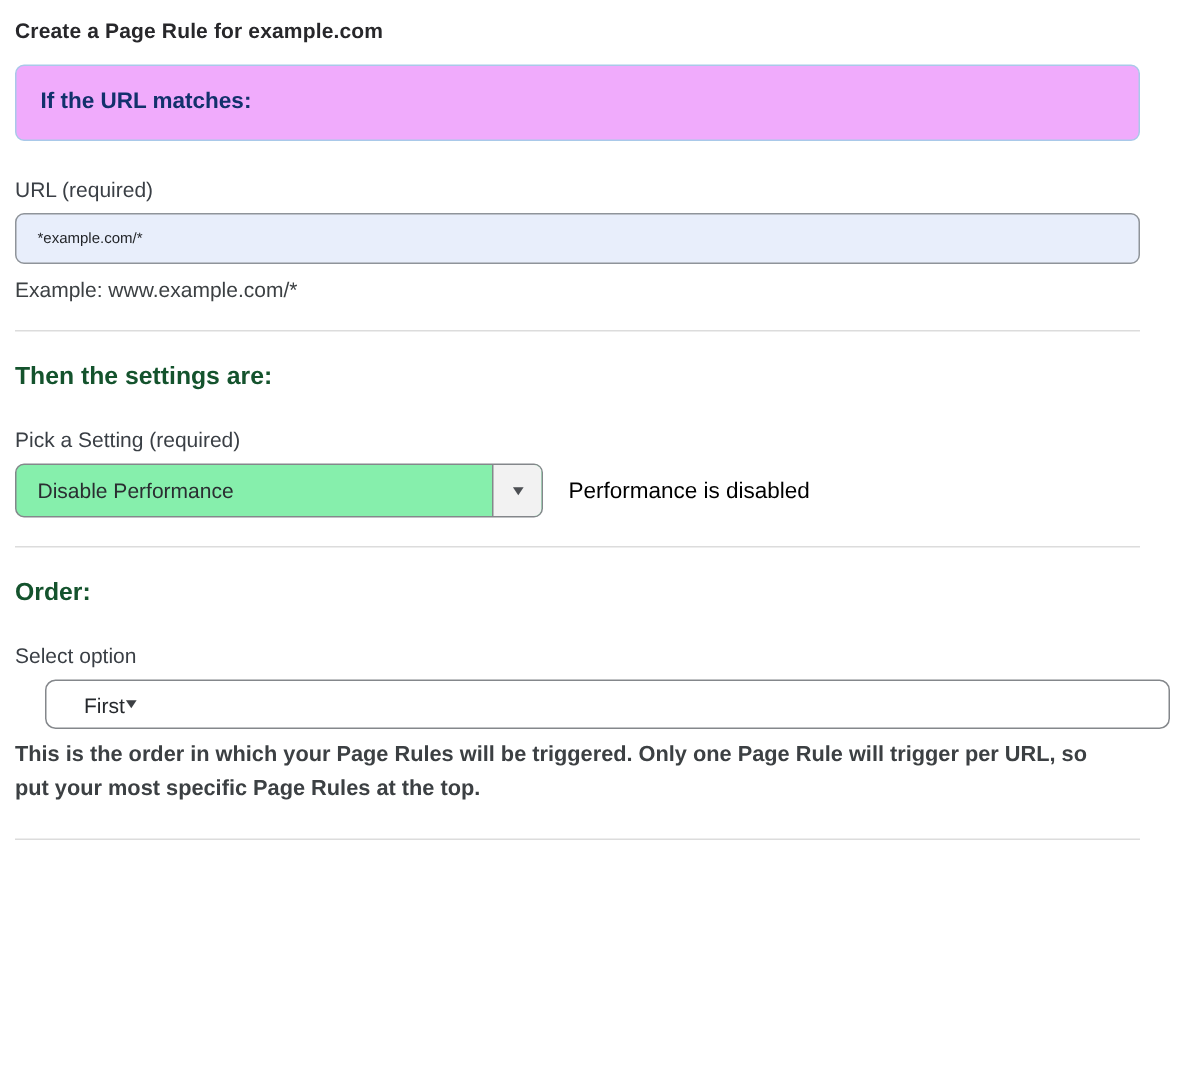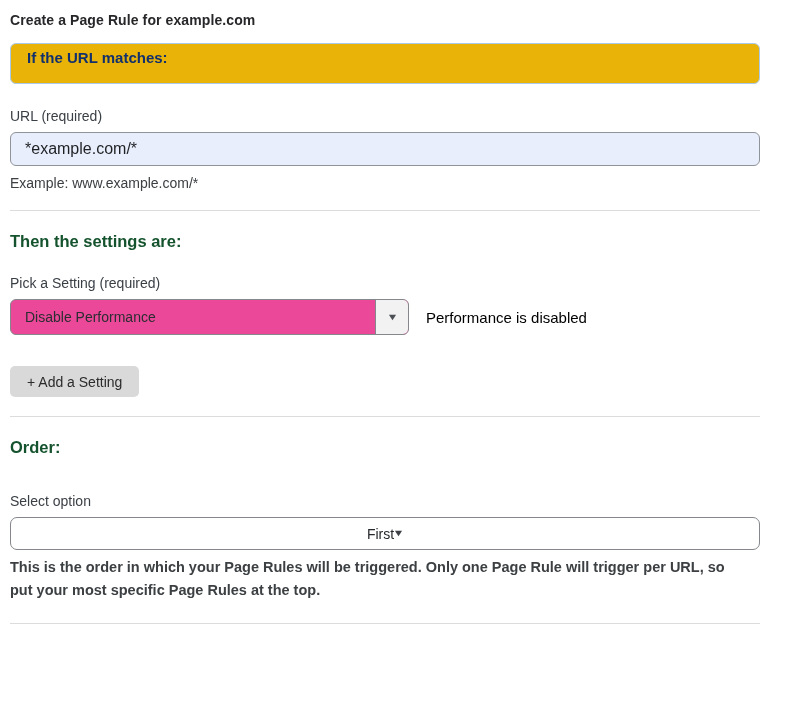--- a/index.html
+++ b/index.html
@@ -16,24 +16,24 @@
   .page-title {
     font-size: 14px;
     font-weight: 700;
     color: #27272a;
     letter-spacing: 0.1px;
     margin: 2px 0 15px 0;
   }
 
   
   .info-box {
-    background: #eab308;
+    background: #f0abfc;
     border: 1px solid #a9c9e9;
     border-radius: 6px;
-    padding: 2px 16px 13px 16px;
+    padding: 12px 16px 13px 16px;
     font-size: 15px;
     line-height: 1.62;
     color: #16356f;
     margin-bottom: 24px;
   }
   .info-box .info-heading { font-weight: 700; color: #12316c; }
   .info-box a.info-link {
     color: #2d5ed0;
     text-decoration: underline;
     cursor: pointer;
@@ -46,21 +46,21 @@
   }
 
   .url-input {
     display: block;
     width: 100%;
     height: 34px;
     background: #e8eefb;
     border: 1px solid #8f949a;
     border-radius: 6px;
     padding: 0 14px;
-    font-size: 16px;
+    font-size: 10px;
     color: #1f2125;
     font-family: "Liberation Sans", "DejaVu Sans", sans-serif;
     outline: none;
   }
 
   .helper-text {
     font-size: 14px;
     color: #3c4043;
     margin-top: 7px;
     line-height: 1.5;
@@ -78,26 +78,26 @@
     color: #14532d;
     margin: 21px 0 0 0;
   }
 
   .picker-row { display: flex; align-items: center; margin-top: 8px; }
 
   
   .split-select {
     display: flex;
     align-items: stretch;
-    width: 399px;
+    width: 352px;
     height: 36px;
     border: 1px solid #84878b;
     border-radius: 6px;
     overflow: hidden;
-    background: #ec4899;
+    background: #86efac;
     cursor: pointer;
   }
   .split-select .select-value {
     flex: 1;
     display: flex;
     align-items: center;
     padding: 0 14px;
     font-size: 14px;
     color: #2a2d31;
   }
@@ -136,31 +136,32 @@
     white-space: nowrap;
   }
   .btn-gray { background: #d9d9d9; color: #2b2b2b; }
 
   .add-setting-btn { margin-top: 31px; }
 
   
   .wide-select {
     display: flex;
     align-items: center;
-    justify-content: center;
+    justify-content: flex-start;
     width: 100%;
     height: 33px;
     border: 1px solid #84878b;
     border-radius: 7px;
     background: #ffffff;
-    padding: 0 11px;
+    padding: 0 25px;
     font-size: 14px;
     color: #25282c;
     cursor: pointer;
     margin-top: 8px;
+    margin-left: 20px;
   }
   .wide-select .caret { color: #3c3f43; }
 
   .order-help {
     font-size: 14.5px;
     color: #3c4043;
     line-height: 1.55;
     margin-top: 6px;
     max-width: 740px;
     font-weight: bold;
@@ -190,27 +191,26 @@
   <div class="picker-row">
     <div class="split-select">
       <div class="select-value">Disable Performance</div>
       <div class="select-arrow-seg">
         <span class="caret">▼</span>
       </div>
     </div>
     <div class="status-text">Performance is disabled</div>
   </div>
 
-  <button class="btn btn-gray add-setting-btn">+ Add a Setting</button>
 
   <hr class="divider" style="margin-top: 19px;">
 
   <div class="section-heading">Order:</div>
 
-  <div class="field-label" style="margin-top: 36px;">Select option</div>
+  <div class="field-label" style="margin-top: 24px;">Select option</div>
 
   <div class="wide-select">
     <span>First</span>
     <span class="caret">▼</span>
   </div>
 
   <div class="order-help">This is the order in which your Page Rules will be triggered. Only one Page Rule will trigger per URL, so put your most specific Page Rules at the top.</div>
 
   <hr class="divider" style="margin-top: 22px;">
 

